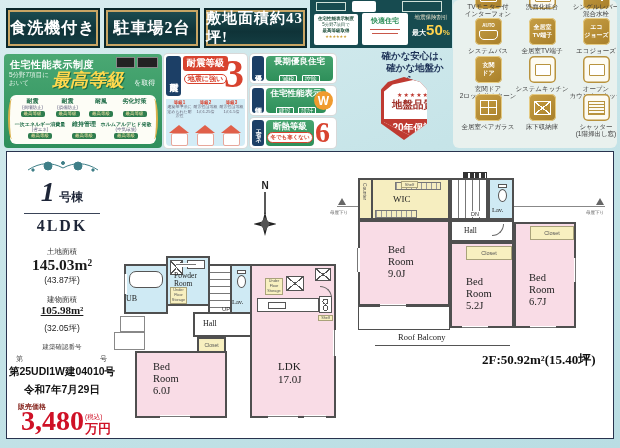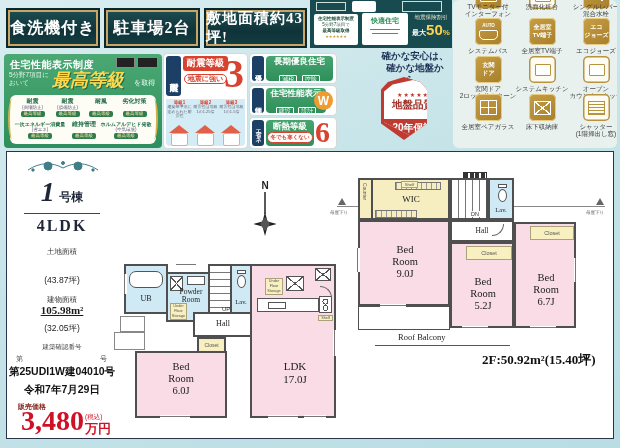--- a/index.html
+++ b/index.html
@@ -78,21 +78,21 @@
 
   
   #card{background:#fff;border:1.5px solid #28334e;}
 
   
   .room{border:2px solid #4f4f4f;}
   .pink{background:#f9dce6;}
   .blue{background:#cfeaf4;}
   .yel{background:#f6eec0;}
   .tag{background:#f8f0c0;border:1px solid #a9a27a;color:#555;text-align:center;white-space:pre-line;}
-  .rlabel{font-family:"Liberation Serif",serif;color:#222;text-align:center;white-space:pre-line;}
+  .rlabel{font-family:"Liberation Serif",serif;color:#222;white-space:pre-line;}
   .stairsH{background-color:#fff;background-image:repeating-linear-gradient(180deg,transparent 0 6px,#777 6px 7px);}
   .stairsV{background-color:#fff;background-image:repeating-linear-gradient(90deg,transparent 0 6px,#777 6px 7px);}
   .hatch{border:1px solid #777;background:repeating-linear-gradient(90deg,#999 0 1px,transparent 1px 5px);}
   .xbox{border:1.5px solid #555;background-color:#fff;
     background-image:linear-gradient(to top right,transparent calc(50% - .6px),#555 calc(50% - .6px) calc(50% + .6px),transparent calc(50% + .6px)),
                      linear-gradient(to bottom right,transparent calc(50% - .6px),#555 calc(50% - .6px) calc(50% + .6px),transparent calc(50% + .6px));}
   .tub{border:1.5px solid #555;border-radius:7px;background:#fff;}
   .ctk{border:1.5px solid #555;background:#fff;}
   .sinkr{border:1px solid #555;background:#fff;}
   .stove{border:1.5px solid #555;background-color:#fff;
@@ -346,20 +346,21 @@
   </svg>
 
   <div class="abs ctr" style="left:18px;top:176px;width:88px;">
     <span class="ser" style="font-size:28px;font-style:italic;font-weight:bold;color:#1e2638;">1</span>
     <span style="font-size:12px;font-weight:bold;color:#1e2638;">号棟</span>
   </div>
   <div class="abs" style="left:24px;top:213px;width:76px;height:1px;background:#3a4458;"></div>
   <div class="abs ctr ser" style="left:24px;top:217px;width:76px;font-size:16px;font-weight:bold;letter-spacing:2px;color:#1e2638;">4LDK</div>
 
   <div class="abs ctr" style="left:24px;top:247px;width:76px;font-size:7.5px;color:#333;">土地面積</div>
+  <div class="abs ctr ser" style="left:12px;top:256px;width:100px;font-size:15.5px;font-weight:bold;color:#1a1a1a;">145.03m²</div>
   <div class="abs ctr" style="left:24px;top:275px;width:76px;font-size:8.5px;color:#222;">(43.87坪)</div>
 
   <div class="abs ctr" style="left:24px;top:295px;width:76px;font-size:7.5px;color:#333;">建物面積</div>
   <div class="abs ctr ser" style="left:12px;top:304px;width:100px;font-size:11px;font-weight:bold;color:#1a1a1a;text-decoration:underline;">105.98m²</div>
   <div class="abs ctr" style="left:24px;top:323px;width:76px;font-size:8.5px;color:#222;">(32.05坪)</div>
 
   <div class="abs ctr" style="left:24px;top:343px;width:76px;font-size:6.5px;color:#444;">建築確認番号</div>
   <div class="abs" style="left:16px;top:354px;font-size:7px;color:#444;">第</div>
   <div class="abs" style="left:100px;top:354px;font-size:7px;color:#444;">号</div>
   <div class="abs ctr" style="left:2px;top:365px;width:120px;font-size:10.5px;font-weight:bold;color:#111;">第25UDI1W建04010号</div>
@@ -378,21 +379,21 @@
   <svg class="abs" style="left:254px;top:192px;" width="22" height="52" viewBox="0 0 22 52">
     <line x1="11" y1="0" x2="11" y2="22" stroke="#222" stroke-width="1.5"></line>
     <polygon points="11,24 13.5,33.5 23,36 13.5,38.5 11,48 8.5,38.5 -1,36 8.5,33.5" fill="#222" transform="translate(0,-4)"></polygon>
     <polygon points="11,29 16,36 11,43 6,36" fill="#555" transform="translate(0,-4)"></polygon>
   </svg>
 
   <div class="abs room blue" style="left:124px;top:264px;width:44px;height:50px;">
     <div class="abs tub" style="left:3px;top:5px;width:34px;height:17px;"></div>
     <div class="abs rlabel" style="left:0;top:28px;width:40px;font-size:8px;">UB</div>
   </div>
-  <div class="abs room blue" style="left:166px;top:272px;width:44px;height:50px;">
+  <div class="abs room blue" style="left:166px;top:256px;width:44px;height:50px;">
     <div class="abs xbox" style="left:2px;top:2px;width:13px;height:15px;"></div>
     <div class="abs ctk" style="left:19px;top:2px;width:18px;height:9px;"></div>
     <div class="abs rlabel" style="left:6px;top:14px;width:34px;font-size:7.5px;line-height:8px;">Powder
 Room</div>
     <div class="abs tag" style="left:2px;top:29px;width:17px;height:17px;font-size:3.8px;line-height:5px;">Under
 Floor
 Storage</div>
   </div>
   <div class="abs room stairsH" style="left:208px;top:264px;width:24px;height:50px;"></div>
   <div class="abs" style="left:222px;top:306px;font-size:6px;color:#333;">UP</div>

